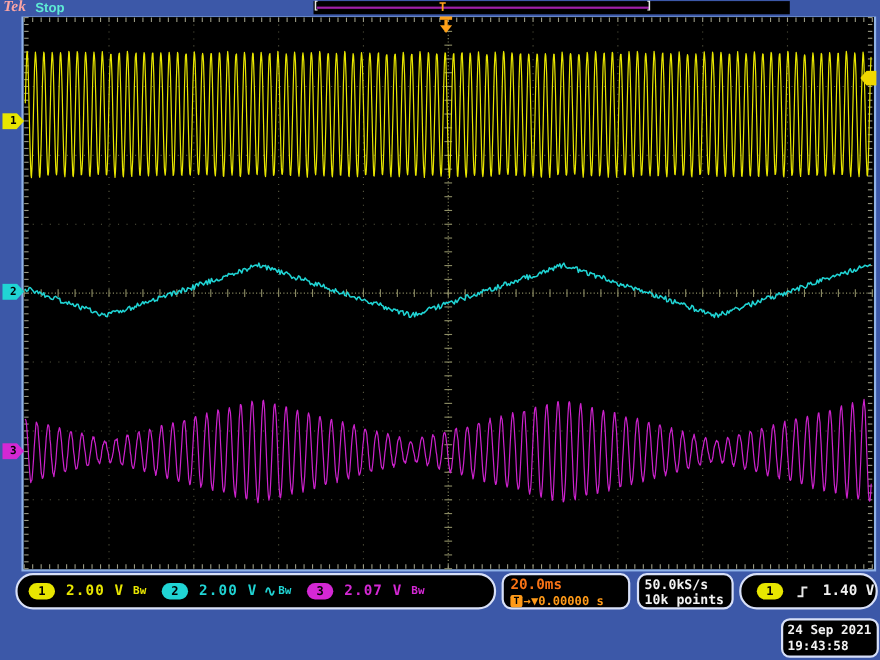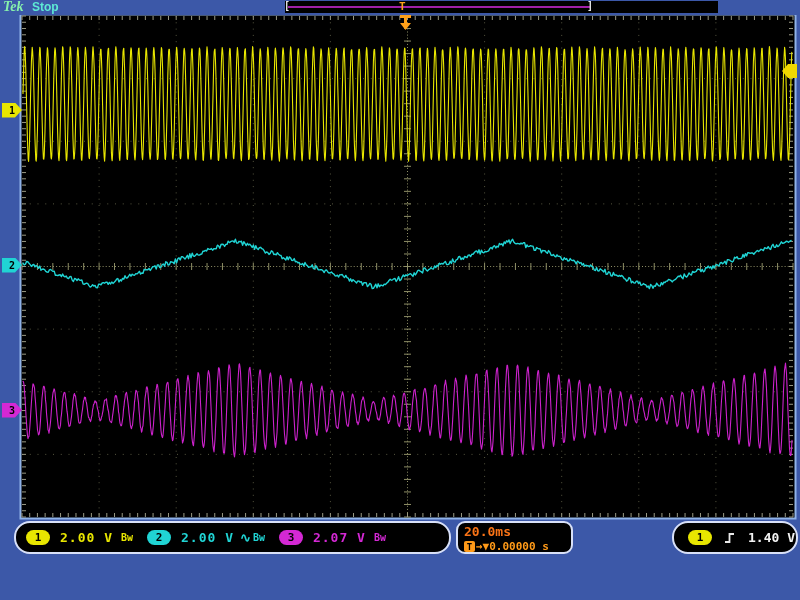--- a/index.html
+++ b/index.html
@@ -1,20 +1,20 @@
 <!DOCTYPE html>
 <html><head>
 <meta charset="utf-8">
 <style>
   html,body{margin:0;padding:0;background:#222;}
   .scope{position:relative;width:800px;height:600px;background:#3c58a8;overflow:hidden;
          font-family:"DejaVu Sans Mono",monospace;}
   
   .header{position:absolute;left:0;top:0;width:800px;height:15px;background:#3c58a8;}
-  .tek{position:absolute;left:3px;top:-1px;color:#86efac;font:bold italic 14px "Liberation Serif",serif;}
+  .tek{position:absolute;left:3px;top:-1px;color:#fca5a5;font:bold italic 14px "Liberation Serif",serif;}
   .status{position:absolute;left:32px;top:0px;color:#5eead4;font:bold 12px "Liberation Sans",sans-serif;}
   .recbar{position:absolute;left:285px;top:1px;width:433px;height:12px;background:#000;}
   .recline{position:absolute;left:3px;top:5px;width:302px;height:2px;background:#a020a8;}
   .brk{position:absolute;top:-1px;color:#e8e8e8;font:bold 10px "DejaVu Sans Mono",monospace;}
   .brk.l{left:-1px;}
   .brk.r{left:302px;}
   .rec-t{position:absolute;left:114px;top:-1px;color:#ffa018;font:bold 11px "DejaVu Sans Mono",monospace;}
   
   #wave-svg{position:absolute;left:0;top:0;}
   
@@ -567,23 +567,31 @@
 
   <div class="box hbox">
     <div class="hline1">20.0ms</div>
     <div class="hline2">
       <span class="tsq">T</span>
       <span>→▼</span>
       <span>0.00000 s</span>
     </div>
   </div>
 
+  <div class="box abox">
+    <div>50.0kS/s</div>
+    <div>10k points</div>
+  </div>
 
   <div class="box tbox">
     <span class="pill" style="background:#e8e600">1</span>
     <svg width="16" height="16" style="margin-left:10px">
       <path d="M3 12 H7.5 V4 H12" stroke="#e8e8e8" stroke-width="1.8" fill="none"></path>
     </svg>
     <span class="tlevel">1.40 V</span>
   </div>
 
+  <div class="box dtbox">
+    <div>24 Sep 2021</div>
+    <div>19:43:58</div>
+  </div>
 
 </div>
 
 </body></html>

